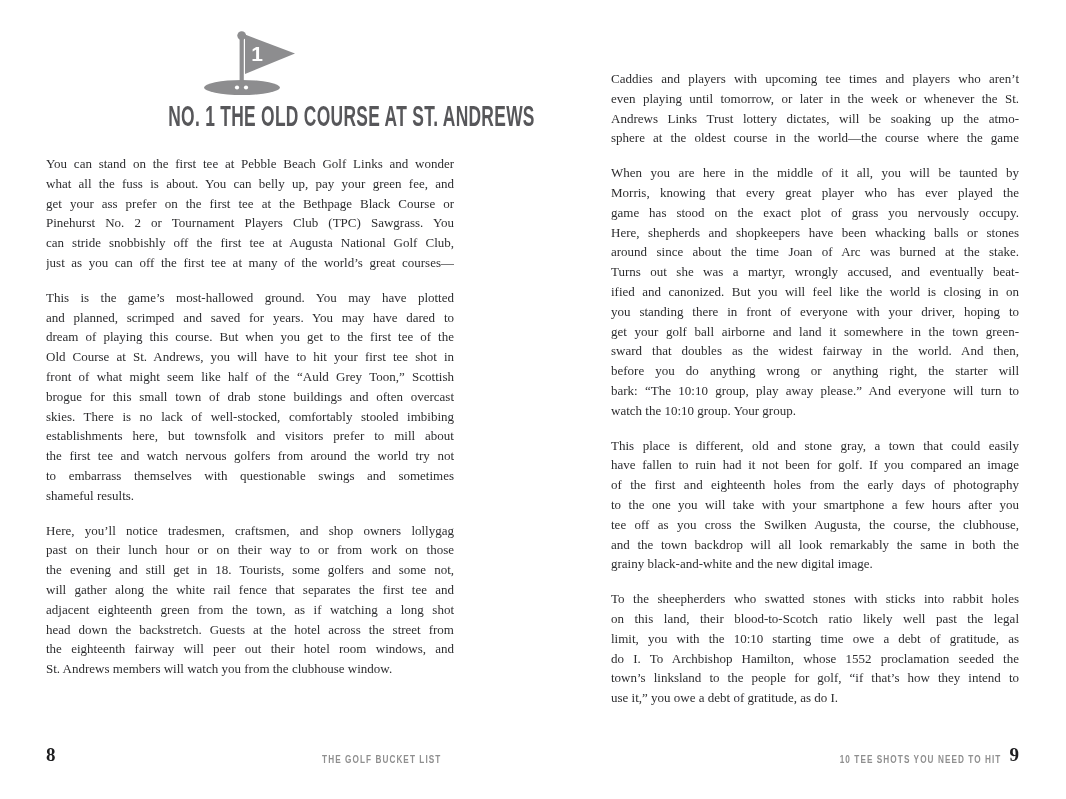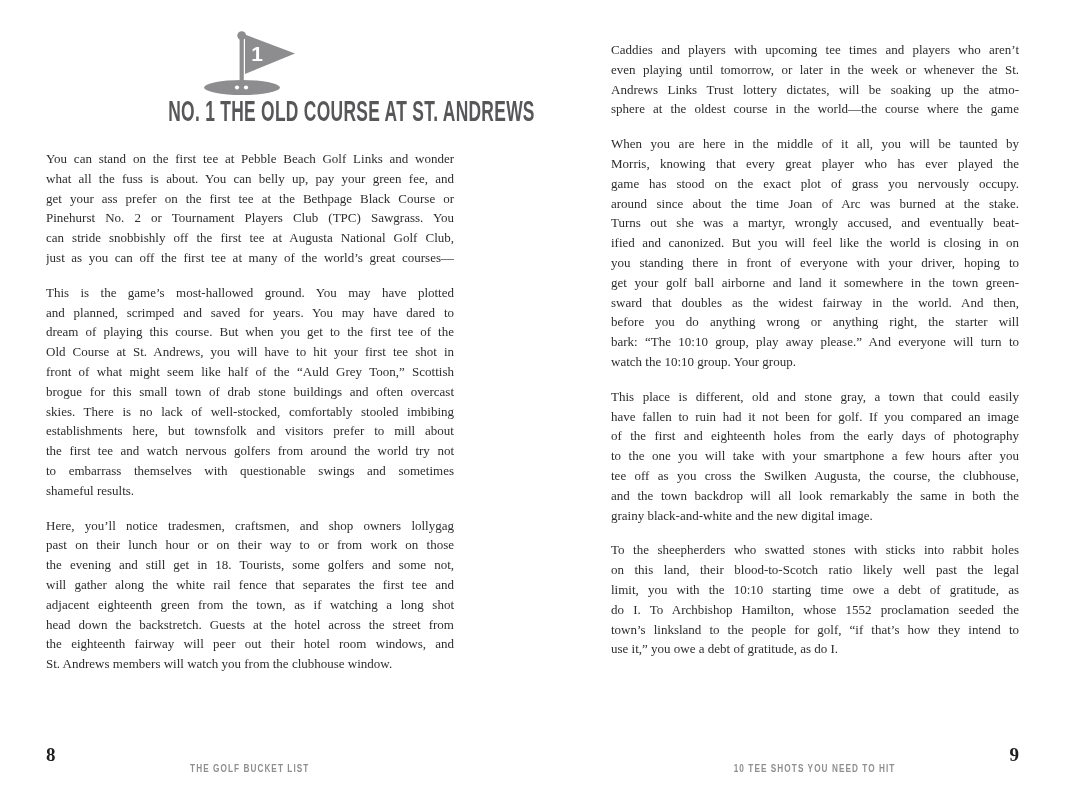--- a/index.html
+++ b/index.html
@@ -9,32 +9,32 @@
     font-family:"Liberation Serif", serif;
   }
   .page-col{position:absolute;top:0;height:799px;}
   #left-col{left:46px;width:408px;}
   #right-col{left:611px;width:408px;}
 
   .flag-wrap{text-align:center;padding-top:30px;height:66px;}
   .flag-wrap svg{display:inline-block;}
 
   .chapter-title{
-    text-align:left;white-space:nowrap;height:30px;
+    margin-top:5px;text-align:left;white-space:nowrap;height:30px;
   }
   .chapter-title .t{
     display:inline-block;
     font-family:"Liberation Sans", sans-serif;
     font-weight:700;font-size:29px;line-height:30px;
     color:#57575a;letter-spacing:0.5px;
     transform:scaleX(0.60);transform-origin:center center;
   }
 
   .paras{margin-top:23px;}
-  #right-paragraphs{padding-top:40px;margin-top:0;}
+  #right-paragraphs{padding-top:60px;margin-top:9px;}
   .para + .para{margin-top:15px;}
   .line{
     font-size:13px;line-height:19.8px;color:#2d2d2f;
     text-align:justify;text-align-last:justify;
     overflow:hidden;white-space:normal;
   }
   .line.last{text-align-last:left;}
 
   .footer{
     position:absolute;top:744px;width:408px;height:22px;
@@ -42,21 +42,21 @@
   #footer-left{left:46px;}
   #footer-right{left:611px;}
   .folio{
     position:absolute;top:0;
     font-family:"Liberation Serif", serif;font-weight:700;
     font-size:19px;line-height:22px;color:#1d1d1f;
   }
   #footer-left .folio{left:0;}
   #footer-right .folio{right:0;}
   .running-foot{
-    position:absolute;left:0;right:0;top:14px;text-align:center;
+    position:absolute;left:0;right:0;top:5px;text-align:right;
   }
   .running-foot .t{
     display:inline-block;
     font-family:"Liberation Sans", sans-serif;font-weight:700;
     font-size:10px;line-height:12px;letter-spacing:1.3px;color:#8f8f8f;
     transform:scaleX(0.82);transform-origin:center center;white-space:nowrap;
   }
 </style>
 </head>
 <body>
@@ -120,20 +120,21 @@
       <div class="para">
         <div class="line">Caddies and players with upcoming tee times and players who aren’t</div>
         <div class="line">even playing until tomorrow, or later in the week or whenever the St.</div>
         <div class="line">Andrews Links Trust lottery dictates, will be soaking up the atmo-</div>
         <div class="line">sphere at the oldest course in the world—the course where the game</div>
       </div>
       <div class="para">
         <div class="line">When you are here in the middle of it all, you will be taunted by</div>
         <div class="line">Morris, knowing that every great player who has ever played the</div>
         <div class="line">game has stood on the exact plot of grass you nervously occupy.</div>
+        <div class="line">Here, shepherds and shopkeepers have been whacking balls or stones</div>
         <div class="line">around since about the time Joan of Arc was burned at the stake.</div>
         <div class="line">Turns out she was a martyr, wrongly accused, and eventually beat-</div>
         <div class="line">ified and canonized. But you will feel like the world is closing in on</div>
         <div class="line">you standing there in front of everyone with your driver, hoping to</div>
         <div class="line">get your golf ball airborne and land it somewhere in the town green-</div>
         <div class="line">sward that doubles as the widest fairway in the world. And then,</div>
         <div class="line">before you do anything wrong or anything right, the starter will</div>
         <div class="line">bark: “The 10:10 group, play away please.” And everyone will turn to</div>
         <div class="line last">watch the 10:10 group. Your group.</div>
       </div>

